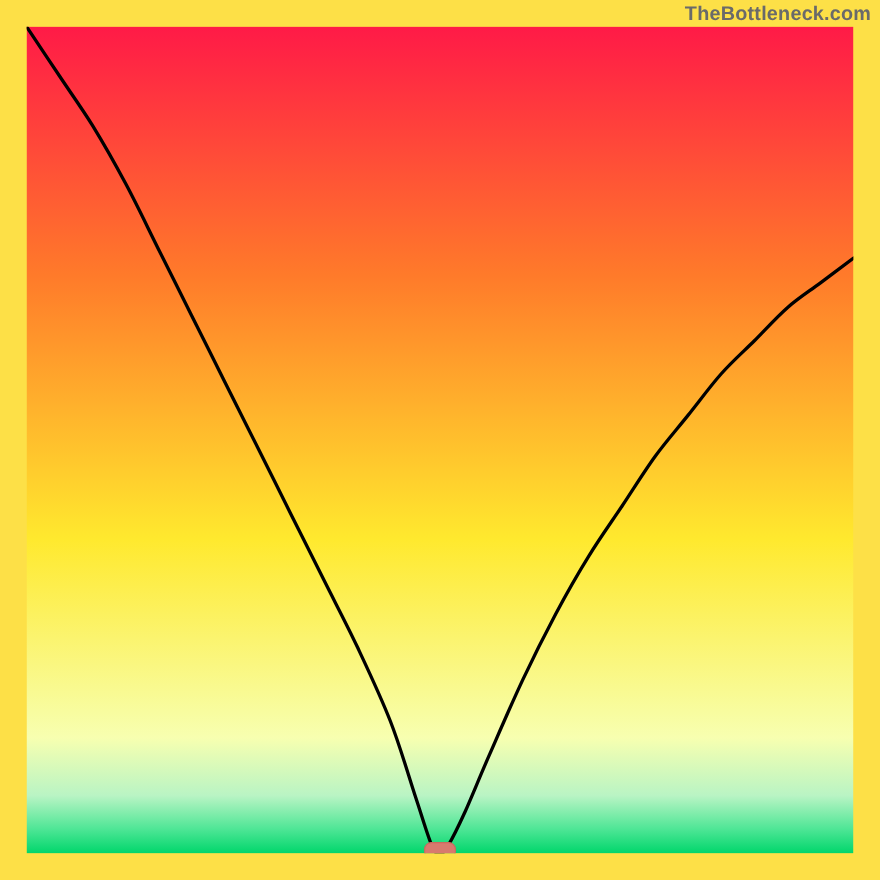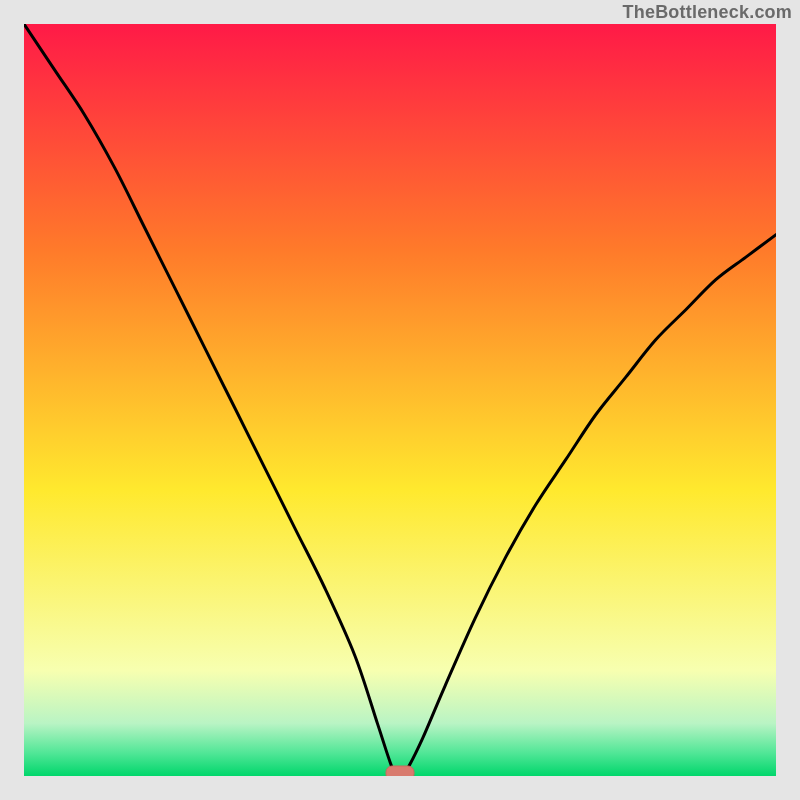--- a/index.html
+++ b/index.html
@@ -10,21 +10,21 @@
     background: #000;
     position: relative;
     font-family: Arial, Helvetica, sans-serif;
   }
   .frame {
     position: absolute;
     top: 0;
     left: 0;
     width: 800px;
     height: 800px;
-    background: #e5e5e5;
+    background: #fde047;
   }
   .plot-area {
     position: absolute;
     top: 24px;
     left: 24px;
     width: 752px;
     height: 752px;
     overflow: hidden;
   }
   .watermark {

